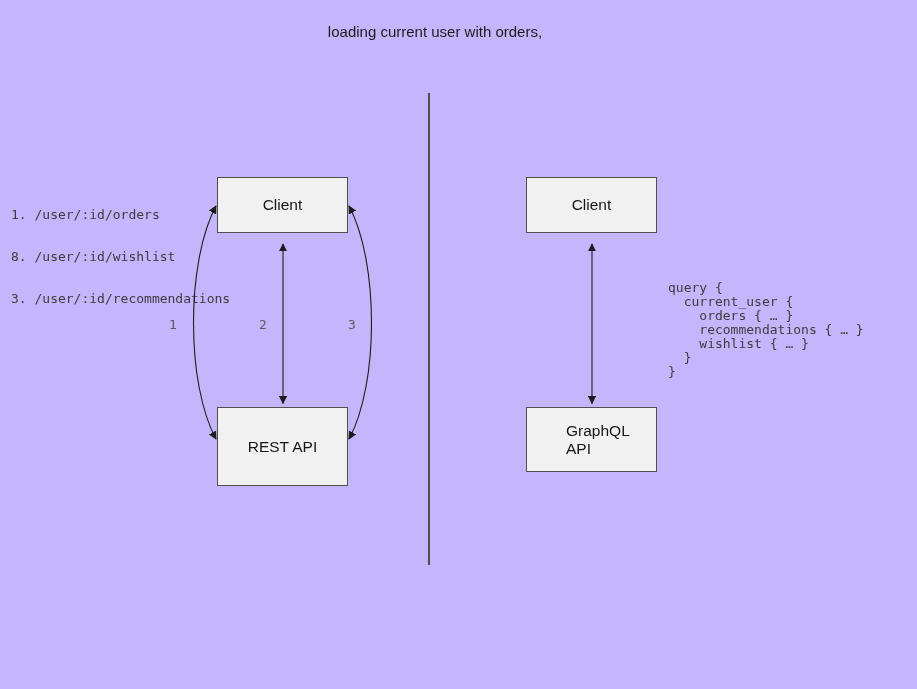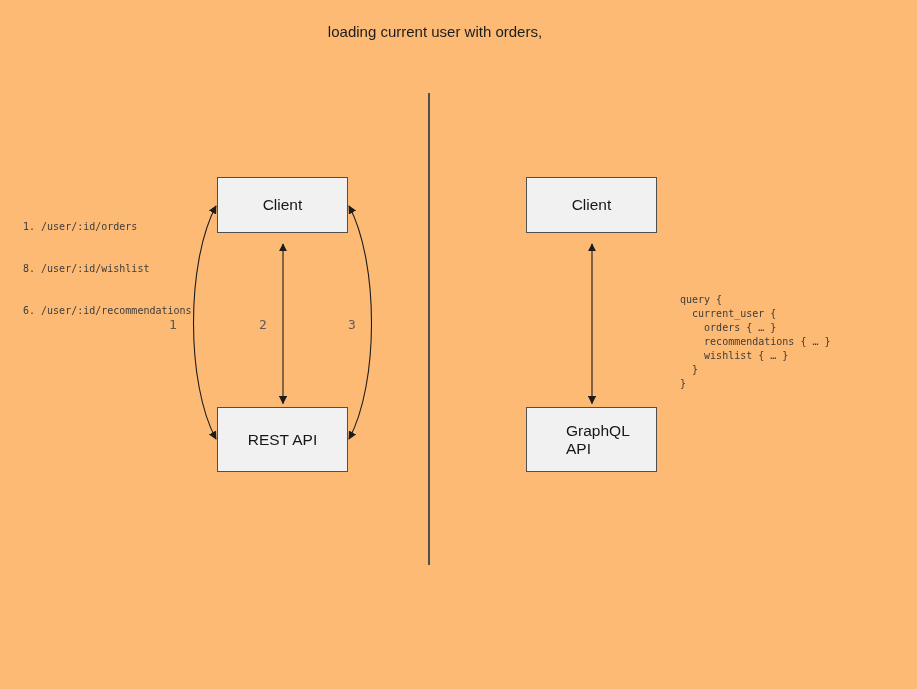--- a/index.html
+++ b/index.html
@@ -1,20 +1,20 @@
 <!DOCTYPE html>
 <html style="--box_fill: #f1f1f1; --box_border: #4f4f4f; --arrow: #1c1c1c; --mono_text: #3d3d3d; --label_gray: #5a5a5a; --divider: #4f4f4f;"><head>
 <meta charset="utf-8">
 <style>
   html, body { margin: 0; padding: 0; background: #ffffff; }
   .canvas {
     position: relative;
     width: 917px;
     height: 689px;
-    background: #fdba74;
+    background: #c4b5fd;
     font-family: "Liberation Sans", sans-serif;
     overflow: hidden;
   }
   .title {
     position: absolute;
     left: 435px;
     top: 21px;
     transform: translateX(-50%);
     text-align: center;
     font-size: 15px;
@@ -37,28 +37,28 @@
     box-sizing: border-box;
     background: var(--box_fill, #f1f1f1);
     border: 1.5px solid var(--box_border, #4f4f4f);
     display: flex;
     align-items: center;
     justify-content: center;
     font-size: 15.5px;
     color: #161616;
   }
   .box-client-left  { left: 217px; top: 177px; }
-  .box-rest         { left: 217px; top: 407px; height: 65px; }
+  .box-rest         { left: 217px; top: 407px; height: 79px; }
   .box-client-right { left: 526px; top: 177px; }
   .box-graphql      { left: 526px; top: 407px; height: 65px; padding-left: 39px; }
   .mono {
     position: absolute;
-    margin: 16px;
+    margin: 4px;
     font-family: "DejaVu Sans Mono", monospace;
-    font-size: 10px;
+    font-size: 13px;
     line-height: 14px;
     color: var(--mono_text, #3d3d3d);
     white-space: pre;
   }
   .endpoints { left: 7px; top: 176px; }
   .query     { left: 664px; top: 277px; }
   .arrow-num {
     position: absolute;
     width: 16px;
     text-align: center;
@@ -84,21 +84,21 @@
 
   <div class="title">
     <div>loading current user with orders,</div>
   </div>
 
   <div class="divider"></div>
 
   <div class="mono endpoints">
     <div>1. /user/:id/orders</div>
     <div>8. /user/:id/wishlist</div>
-    <div>6. /user/:id/recommendations</div>
+    <div>3. /user/:id/recommendations</div>
   </div>
 
   <div class="box box-client-left">
     <span>Client</span>
   </div>
   <div class="box box-rest">
     <span>REST API</span>
   </div>
 
   <span class="arrow-num num-1">1</span>

